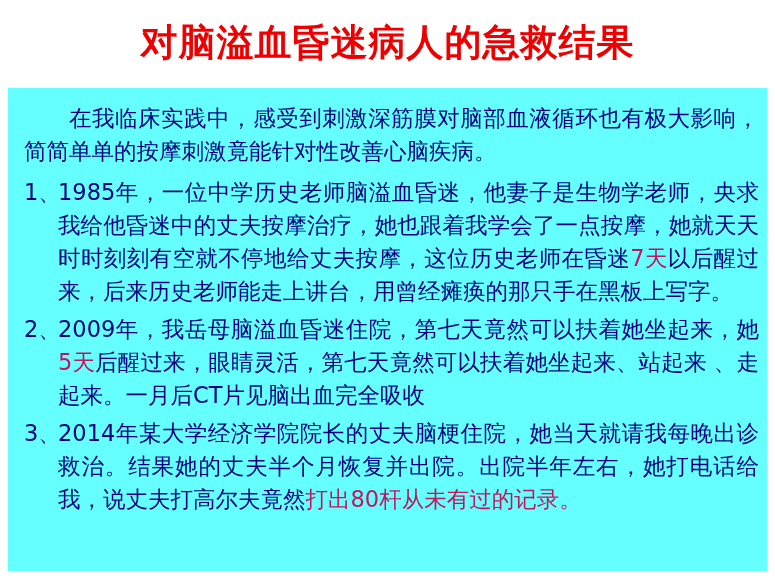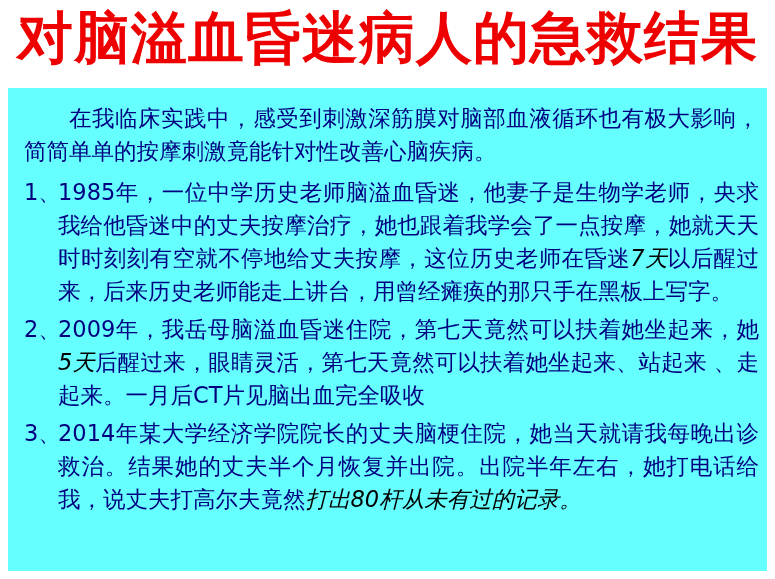--- a/index.html
+++ b/index.html
@@ -26,26 +26,26 @@
     top: 0;
     width: 775px;
     height: 86px;
     display: flex;
     align-items: center;
     justify-content: center;
     background: #ffffff;
   }
   #title-text {
     color: #ee0000;
-    font-size: 56px;
+    font-size: 37px;
     font-weight: bold;
     letter-spacing: 1px;
     line-height: 1.1;
     white-space: nowrap;
-    font-family: Liberation Mono, monospace;
+    font-family: Liberation Sans, sans-serif;
   }
   #body-panel {
     position: absolute;
     left: 8px;
     top: 88px;
     width: 759px;
     height: 483px;
     background: #66ffff;
     box-sizing: border-box;
     padding: 14px 8px 6px 16px;
@@ -71,22 +71,21 @@
   .numbered .marker {
     position: absolute;
     left: 0;
     top: 0;
     width: 34px;
     color: #000080;
     font-size: 22.5px;
     line-height: 33px;
   }
   .hl {
-    color: #000000;
-    font-style: italic;
+    color: #be185d;
   }
 </style>
 </head>
 <body>
 
 <div id="slide">
 
   <div id="title-bar">
     <div id="title-text">对脑溢血昏迷病人的急救结果</div>
   </div>

